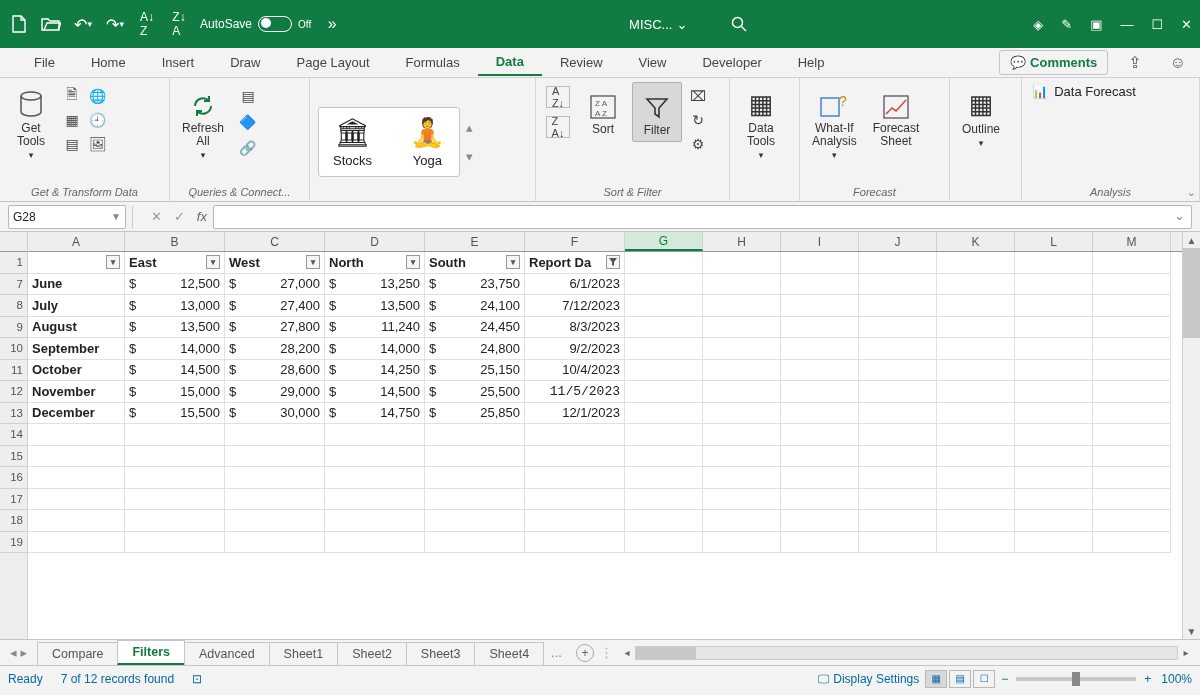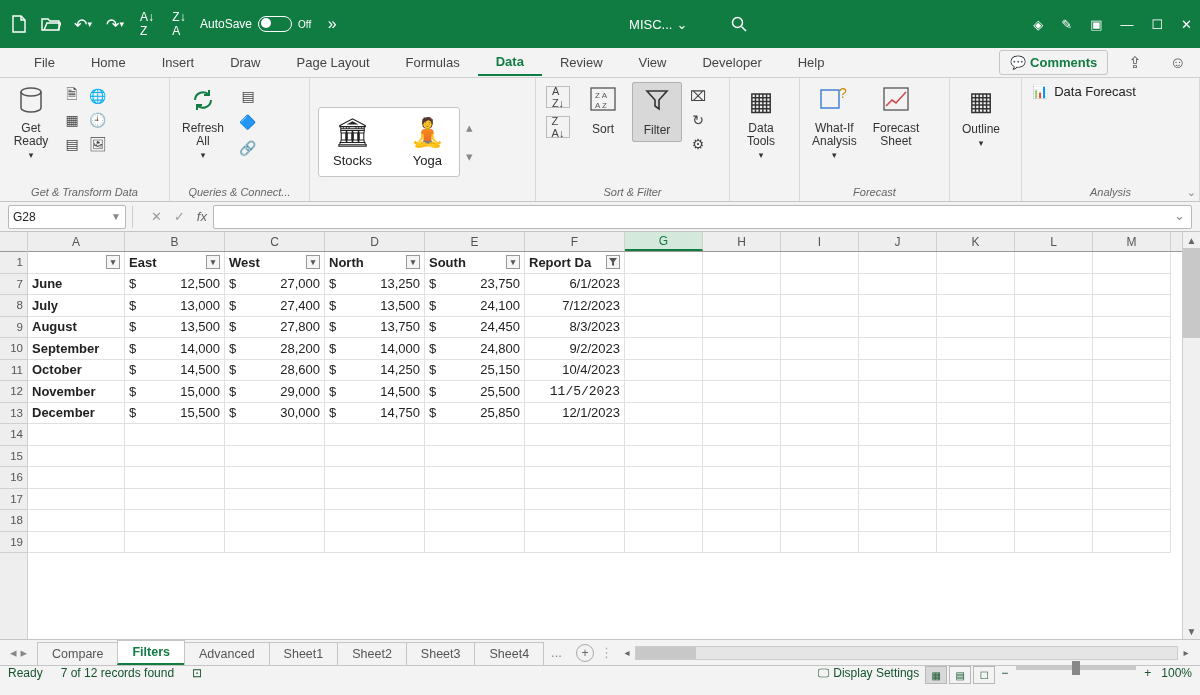--- a/index.html
+++ b/index.html
@@ -17,21 +17,21 @@
 .tab { padding: 5px 18px; font-size:13px; color:#444; cursor:pointer;}
 .tab.active { color:#107c41; border-bottom:2px solid #107c41; font-weight:600;}
 .tabs .spacer { flex:1;}
 .comments-btn { border:1px solid #c5c5c5; padding:4px 10px; border-radius:3px; color:#107c41; display:flex; align-items:center; gap:4px; font-weight:600; margin-right:6px;}
 .share-ic { padding:0 14px; font-size:16px; color:#555;}
 .ribbon { height: 124px; background:#f3f3f3; border-bottom:1px solid #c5c5c5; display:flex; position:relative;}
 .group { border-right:1px solid #d8d8d8; padding:2px 6px 0 6px; display:flex; flex-direction:column; height:100%;}
 .group-body { flex:1; display:flex; align-items:flex-start; gap:4px; padding-top:2px;}
 .group-label { font-size:11px; color:#666; text-align:center; padding:2px 0 3px 0;font-style:italic;}
 .big-btn { display:flex; flex-direction:column; align-items:center; justify-content:center; gap:2px; padding:4px 6px; font-size:12px; color:#333; min-width:50px;}
-.big-btn .bic { font-size:26px; height:34px; display:flex; align-items:flex-start; justify-content:center;}
+.big-btn .bic { font-size:26px; height:34px; display:flex; align-items:flex-end; justify-content:center;}
 .small-grid { display:grid; grid-template-columns:auto auto; gap:4px 6px; padding:4px 2px;}
 .sic { width:20px; height:20px; font-size:14px; display:flex; align-items:center; justify-content:center; color:#444;}
 .datatype-box { border:1px solid #c5c5c5; border-radius:3px; background:#fff; padding:8px 14px; display:flex; gap:38px; margin:2px;}
 .dt-item { display:flex; flex-direction:column; align-items:center; gap:4px; font-size:13px;}
 .dt-item .dtic { font-size:28px;}
 .filter-active { background:#d8d8d8; border:1px solid #b0b0b0; border-radius:2px;}
 .sf-icons { display:flex; flex-direction:column; gap:4px; padding:4px 2px;}
 .ribbon .collapse { position:absolute; right:4px; bottom:2px; font-size:11px; color:#888;}
 .fbar { height:30px; background:#f3f3f3; border-bottom:1px solid #c5c5c5; display:flex; align-items:center;}
 .namebox { width:118px; height:24px; border:1px solid #b8b8b8; background:#fff; margin-left:8px; display:flex; align-items:center; justify-content:space-between; padding:0 4px; font-size:12px; border-radius:2px;}
@@ -63,21 +63,21 @@
 .sheet-nav { display:flex; gap:4px; padding:0 10px; color:#888;}
 .sheet-tabs { display:flex; align-items:flex-end; height:100%;}
 .sheet-tab { padding:4px 14px; border:1px solid #c5c5c5; border-bottom:none; background:#f3f3f3; font-size:12.5px; color:#555; margin-right:-1px;}
 .sheet-tab.active { background:#fff; color:#107c41; font-weight:700; border-bottom:2px solid #107c41;}
 .sheet-more { padding:0 8px; color:#888;}
 .sheet-add { width:18px; height:18px; border:1px solid #aaa; border-radius:50%; display:flex; align-items:center; justify-content:center; font-size:12px; margin-left:6px; color:#666;}
 .hscroll { flex:1; display:flex; align-items:center; padding:0 6px;}
 .hscroll .lbtn,.hscroll .rbtn { width:16px; font-size:10px; color:#666; text-align:center;}
 .hscroll .htrack { flex:1; height:14px; background:#e5e5e5; position:relative; border:1px solid #ccc;}
 .hscroll .hthumb { position:absolute; left:0; top:0; height:100%; width:60px; background:#c8c8c8;}
-.statusbar { height:26px; background:#f3f3f3; border-top:1px solid #c5c5c5; display:flex; align-items:flex-start; font-size:12px; color:#14532d; padding:0 8px;}
+.statusbar { height:26px; background:#f3f3f3; border-top:1px solid #c5c5c5; display:flex; align-items:center; font-size:12px; color:#0369a1; padding:0 8px;}
 .statusbar .spacer { flex:1;}
 .view-btns { display:flex; gap:2px; margin:0 6px;}
 .vb { width:22px; height:18px; border:1px solid #b8b8b8; display:flex; align-items:center; justify-content:center; font-size:10px;}
 .vb.active { background:#d8d8d8;}
 .zoom-slider { width:120px; height:4px; background:#c8c8c8; position:relative; margin:0 8px;}
 .zoom-slider .zh { width:8px; height:14px; background:#888; position:absolute; top:-5px; left:56px;}
 svg { display:block; }
 </style>
 </head>
 <body>
@@ -154,21 +154,21 @@
   <div class="group" style="width:170px;">
     <div class="group-body">
       <div class="big-btn">
         <span class="bic">
             <svg width="28" height="30" viewBox="0 0 28 30">
               <ellipse cx="14" cy="6" rx="10" ry="4" fill="none" stroke="#555" stroke-width="1.5"></ellipse>
               <path d="M4 6v16c0 2 4.5 4 10 4s10-2 10-4V6" fill="none" stroke="#555" stroke-width="1.5"></path>
             </svg>
           </span>
         <span style="white-space:pre-line; text-align:center; line-height:1.1;">Get
-Ready</span>
+Tools</span>
         <span style="font-size:9px;">▾</span>
       </div>
       <div class="small-grid">
         <span class="sic">🗎</span>
         <span class="sic">🌐</span>
         <span class="sic">▦</span>
         <span class="sic">🕘</span>
         <span class="sic">▤</span>
         <span class="sic">🖼</span>
       </div>
@@ -465,21 +465,21 @@
           <div class="cell money" style="width: 100px;">
             <span class="sym">$</span>
             <span class="val">13,500</span>
           </div>
           <div class="cell money" style="width: 100px;">
             <span class="sym">$</span>
             <span class="val">27,800</span>
           </div>
           <div class="cell money" style="width: 100px;">
             <span class="sym">$</span>
-            <span class="val">13,750</span>
+            <span class="val">11,240</span>
           </div>
           <div class="cell money" style="width: 100px;">
             <span class="sym">$</span>
             <span class="val">24,450</span>
           </div>
           <div class="cell date" style="width: 100px;">8/3/2023</div>
           <div class="cell " style="width: 78px;"></div>
           <div class="cell " style="width: 78px;"></div>
           <div class="cell " style="width: 78px;"></div>
           <div class="cell " style="width: 78px;"></div>

